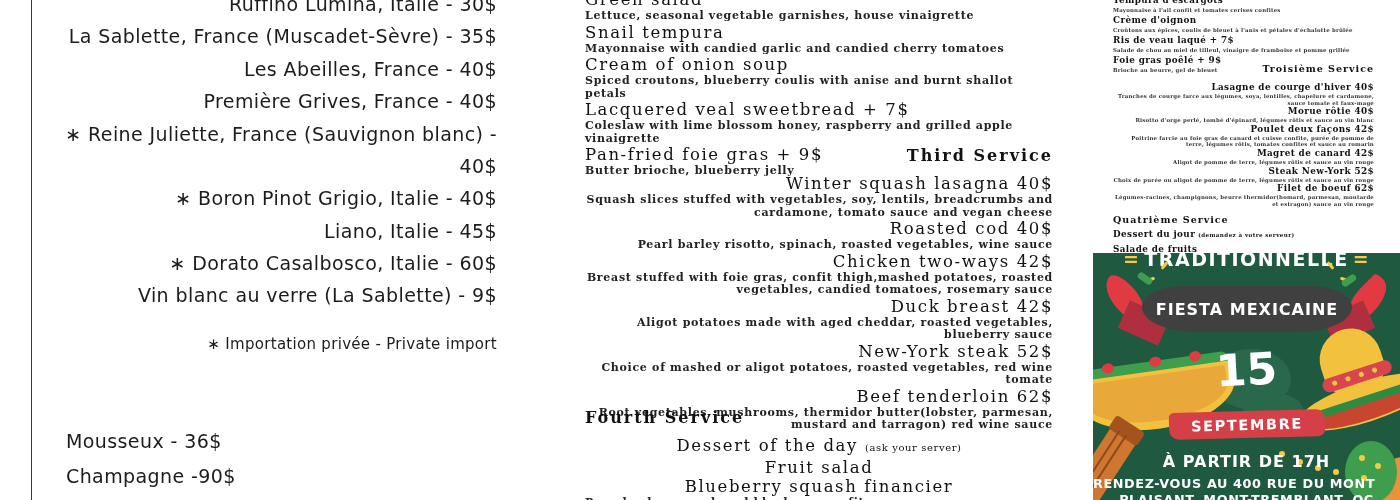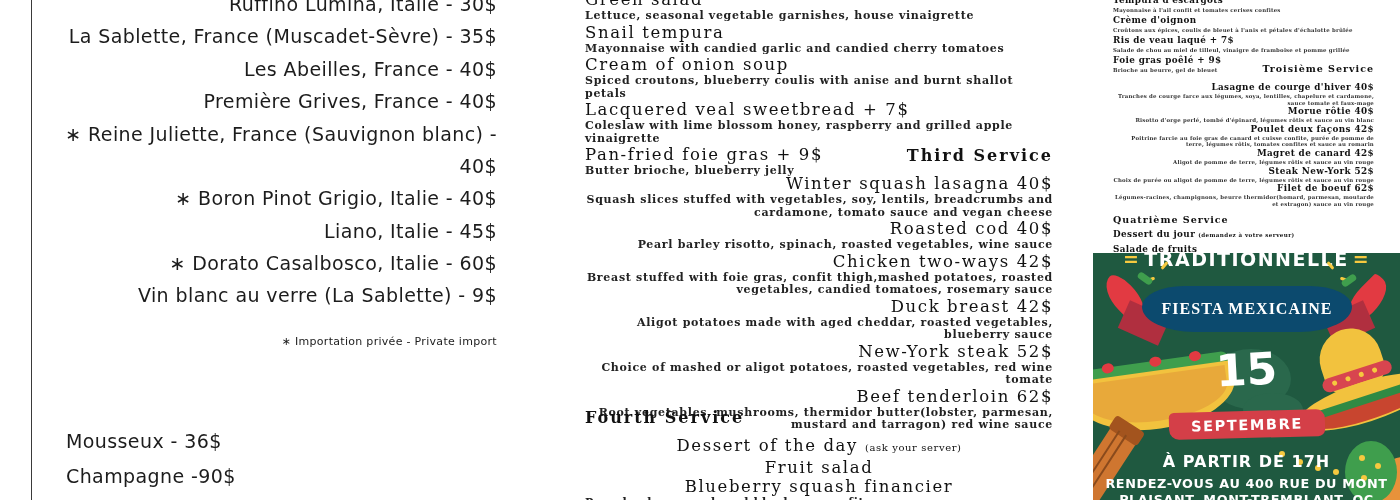--- a/index.html
+++ b/index.html
@@ -8,21 +8,21 @@
 
   
   .vrule{position:absolute;left:31px;top:0;width:1px;height:500px;background:#3a3a3a;}
 
   
   .wine-col{position:absolute;left:40px;top:-12px;width:457px;text-align:right;
             font-size:19px;line-height:32.4px;letter-spacing:.4px;color:#1c1c1c;}
   .wine-glass{position:absolute;left:40px;top:284px;width:457px;text-align:right;
               font-size:19px;color:#1c1c1c;letter-spacing:.4px;}
   .wine-note{position:absolute;left:40px;top:335px;width:457px;text-align:right;
-             font-size:11px;color:#1c1c1c;letter-spacing:.3px;}
+             font-size:15px;color:#1c1c1c;letter-spacing:.3px;}
   .wine-bottom{position:absolute;left:66px;font-size:19px;color:#1c1c1c;letter-spacing:.4px;}
   .mousseux{top:430px;} .champagne{top:465px;}
 
   
   .encol{position:absolute;left:585px;width:468px;}
   .t1{font-family:"DejaVu Serif",serif;font-weight:400;font-size:16.5px;line-height:20px;
       letter-spacing:1.6px;color:#111;}
   .d1{font-family:"DejaVu Serif",serif;font-weight:700;font-size:11px;line-height:12.5px;
       letter-spacing:.7px;color:#222;}
   .d1:empty{display:none;}
@@ -49,36 +49,36 @@
   .fhdr4{top:214px;} .fsec4{top:227px;}
   .fsec4 .t2{line-height:14px;}
 
   
   .poster{position:absolute;left:1093px;top:253px;width:307px;height:247px;overflow:hidden;
           background:#1f5940;z-index:5;}
   .blotch{position:absolute;background:#2a684c;border-radius:50%;}
   .p-title{position:absolute;left:0;top:-5px;width:100%;text-align:center;color:#fff;
            font-weight:700;font-size:19px;letter-spacing:1.5px;white-space:nowrap;}
   .p-dash{color:#f6c93f;font-weight:700;padding:0 4px;}
-  .ribbon{position:absolute;left:49px;top:33px;width:210px;height:46px;background:#0c4a6e;
+  .ribbon{position:absolute;left:49px;top:33px;width:210px;height:46px;background:#404040;
           border-radius:40% 40% 50% 50% / 90% 90% 110% 110%;z-index:3;
-          display:flex;align-items:center;justify-content:center;font-family:Liberation Serif, serif;}
+          display:flex;align-items:center;justify-content:center;}
   .ribbon-fold{position:absolute;width:44px;height:30px;background:#b02f3f;z-index:2;}
   .fold-l{left:29px;top:55px;transform:rotate(24deg);}
   .fold-r{left:234px;top:55px;transform:rotate(-24deg);}
   .ribbon-text{color:#fff;font-weight:700;font-size:16px;letter-spacing:1px;white-space:nowrap;}
   .p-day{position:absolute;left:0;top:92px;width:100%;text-align:center;color:#fff;
          font-weight:700;font-size:44px;line-height:50px;transform:rotate(-3deg);z-index:4;}
   .brush{position:absolute;left:76px;top:158px;width:156px;height:27px;background:#d43f48;
          transform:rotate(-1.5deg);border-radius:5px 9px 7px 10px;z-index:4;
          display:flex;align-items:center;justify-content:center;}
   .brush-text{color:#fff;font-weight:700;font-size:14.5px;letter-spacing:1.6px;}
   .p-time{position:absolute;left:0;top:199px;width:100%;text-align:center;color:#fff;
           font-weight:700;font-size:16px;letter-spacing:1px;z-index:4;}
-  .p-addr1{position:absolute;left:0;top:223px;width:100%;text-align:center;color:#fff;
+  .p-addr1{position:absolute;left:0;top:223px;width:100%;text-align:left;color:#fff;
            font-weight:700;font-size:12.8px;letter-spacing:.6px;z-index:4;}
   .p-addr2{position:absolute;left:0;top:239px;width:100%;text-align:center;color:#fff;
            font-weight:700;font-size:12.8px;letter-spacing:.6px;z-index:4;}
 
   
   .chili{position:absolute;width:52px;height:26px;background:#e23a42;z-index:2;
          border-radius:8% 90% 60% 90% / 50% 100% 50% 90%;}
   .chili-l{left:6px;top:32px;transform:rotate(-135deg);}
   .chili-r{left:248px;top:34px;transform:rotate(-45deg) scaleX(-1);}
   .stem{position:absolute;width:16px;height:7px;background:#3f9e4d;border-radius:4px;}

